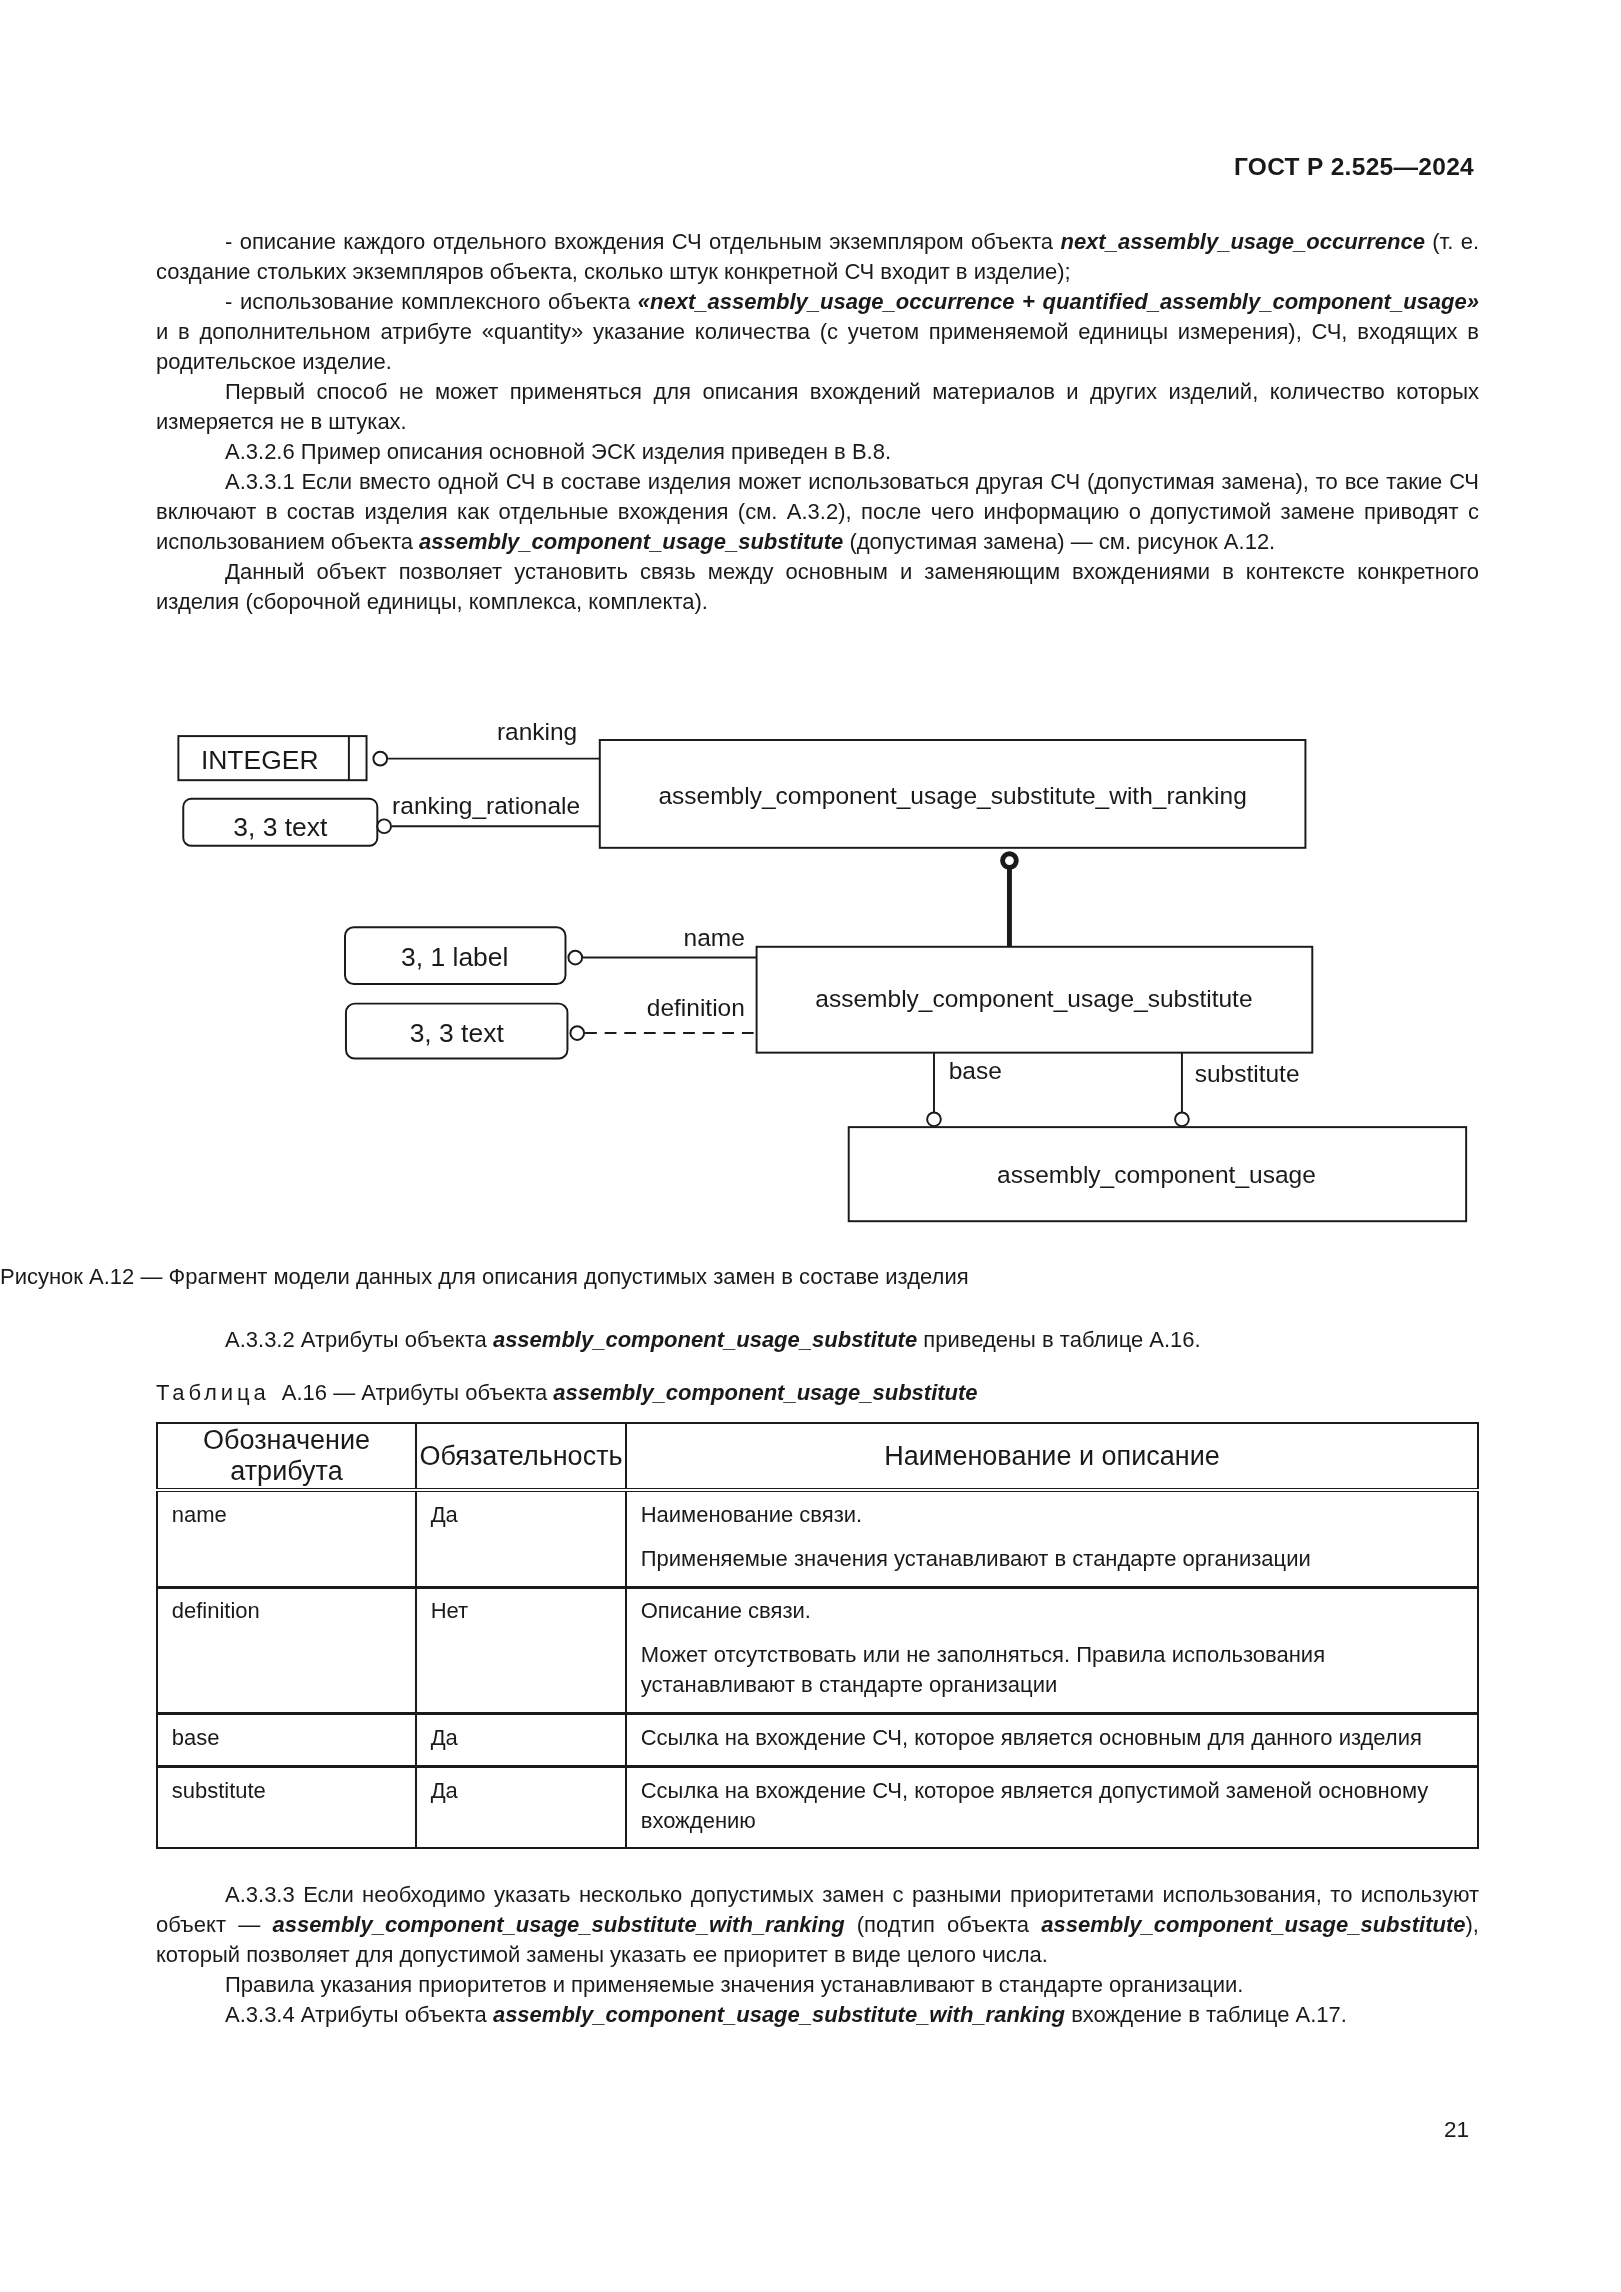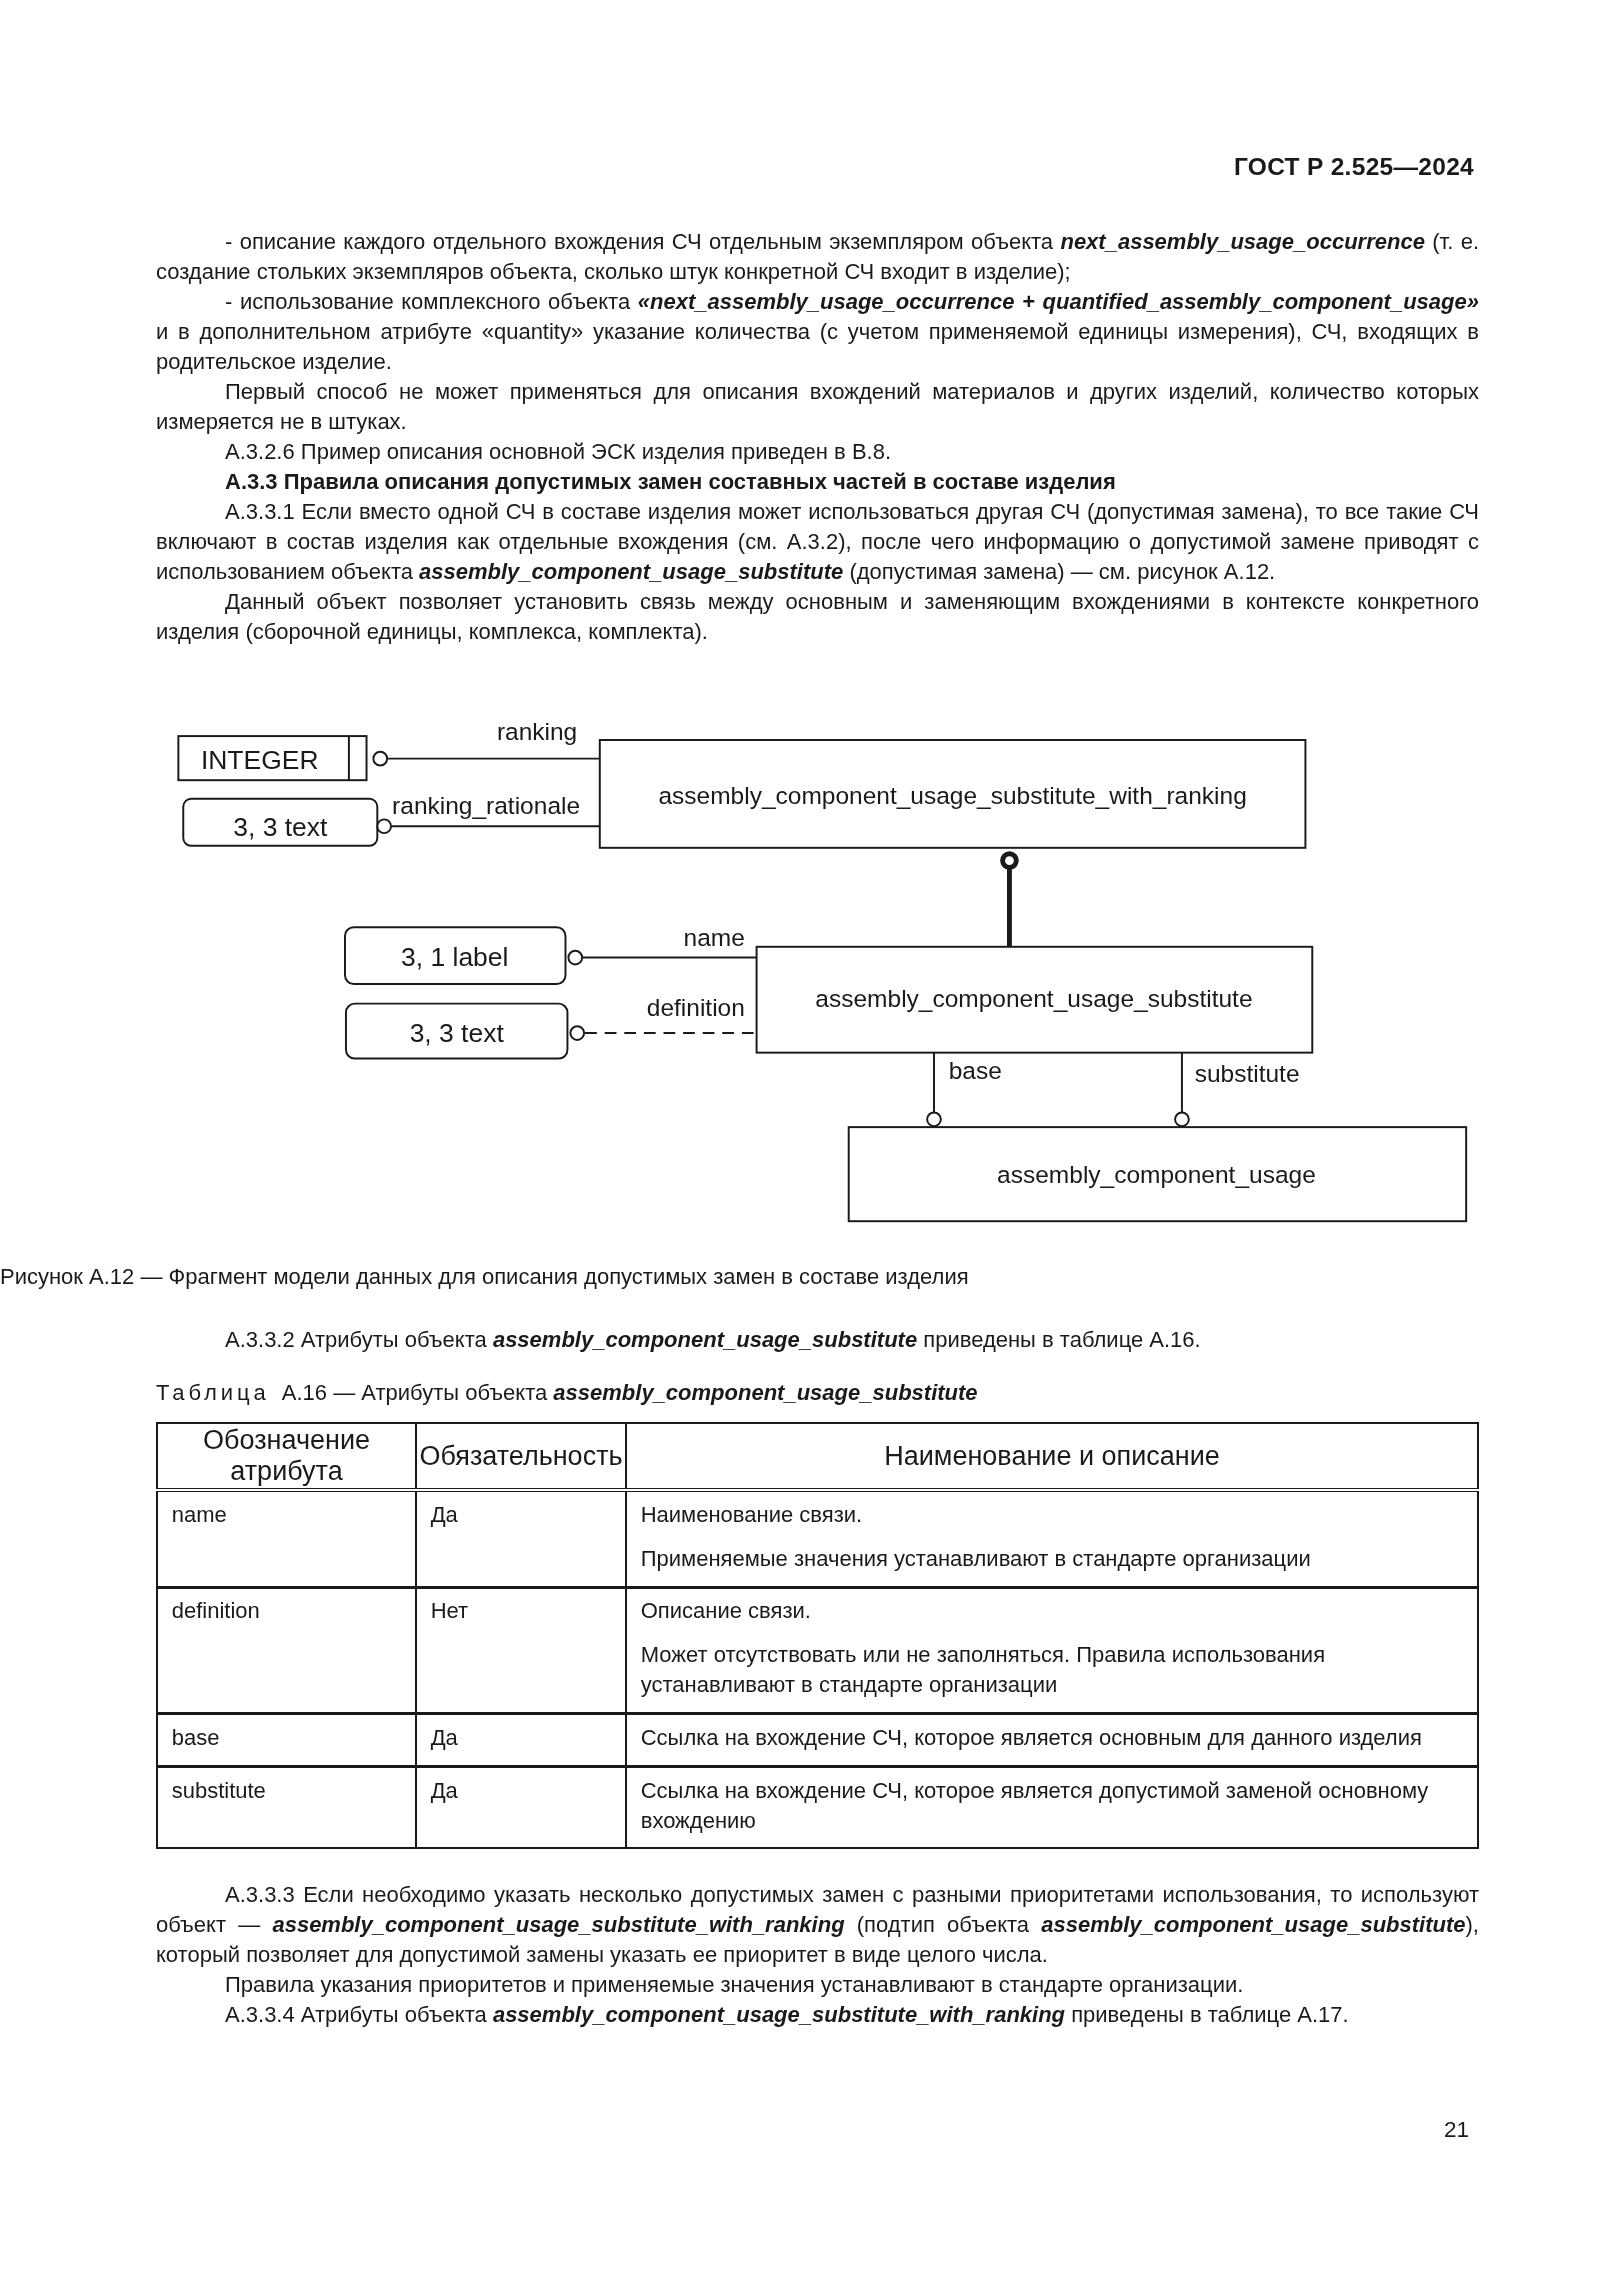--- a/index.html
+++ b/index.html
@@ -25,21 +25,20 @@
 </head>
 <body>
 
 <div class="header">ГОСТ Р 2.525—2024</div>
 
 <div class="text" style="top:227px;">
   <p class="p"><span>- описание каждого отдельного вхождения СЧ отдельным экземпляром объекта </span><span class="kw">next_assembly_usage_occurrence</span><span> (т. е. создание стольких экземпляров объекта, сколько штук конкретной СЧ входит в изделие);</span></p>
   <p class="p"><span>- использование комплексного объекта </span><span class="kw">«next_assembly_usage_occurrence + quantified_assembly_component_usage»</span><span> и в дополнительном атрибуте «quantity» указание количества (с учетом применяемой единицы измерения), СЧ, входящих в родительское изделие.</span></p>
   <p class="p">Первый способ не может применяться для описания вхождений материалов и других изделий, количество которых измеряется не в штуках.</p>
   <p class="p">А.3.2.6  Пример описания основной ЭСК изделия приведен в В.8.</p>
-  <p class="p b">А.3.3  Правила описания допустимых замен составных частей в составе изделия</p>
   <p class="p"><span>А.3.3.1  Если вместо одной СЧ в составе изделия может использоваться другая СЧ (допустимая замена), то все такие СЧ включают в состав изделия как отдельные вхождения (см. А.3.2), после чего информацию о допустимой замене приводят с использованием объекта </span><span class="kw">assembly_component_usage_substitute</span><span> (допустимая замена) — см. рисунок А.12.</span></p>
   <p class="p">Данный объект позволяет установить связь между основным и заменяющим вхождениями в контексте конкретного изделия (сборочной единицы, комплекса, комплекта).</p>
 </div>
 
 <svg style="position:absolute;left:0;top:0;" width="1621" height="1235" viewBox="0 0 1654 1260">
   <g stroke="#1a1a1a" fill="none" stroke-width="2">
 
     <rect x="182" y="751" width="192" height="45"></rect>
     <line x1="356" y1="751" x2="356" y2="796"></line>
 
@@ -138,17 +137,17 @@
       <td>
           <p>Ссылка на вхождение СЧ, которое является допустимой заменой основному вхождению</p>
         </td>
     </tr>
   </tbody>
 </table>
 
 <div class="text" style="top:1880px;">
   <p class="p"><span>А.3.3.3 Если необходимо указать несколько допустимых замен с разными приоритетами использования, то используют объект — </span><span class="kw">assembly_component_usage_substitute_with_ranking</span><span> (подтип объекта </span><span class="kw">assembly_component_usage_substitute</span><span>), который позволяет для допустимой замены указать ее приоритет в виде целого числа.</span></p>
   <p class="p">Правила указания приоритетов и применяемые значения устанавливают в стандарте организации.</p>
-  <p class="p"><span>А.3.3.4  Атрибуты объекта </span><span class="kw">assembly_component_usage_substitute_with_ranking</span><span> приведены в таблице А.17.</span></p>
+  <p class="p"><span>А.3.3.4  Атрибуты объекта </span><span class="kw">assembly_component_usage_substitute_with_ranking</span><span> вхождение в таблице А.17.</span></p>
 </div>
 
 <div class="pagenum">21</div>
 
 
 </body></html>

